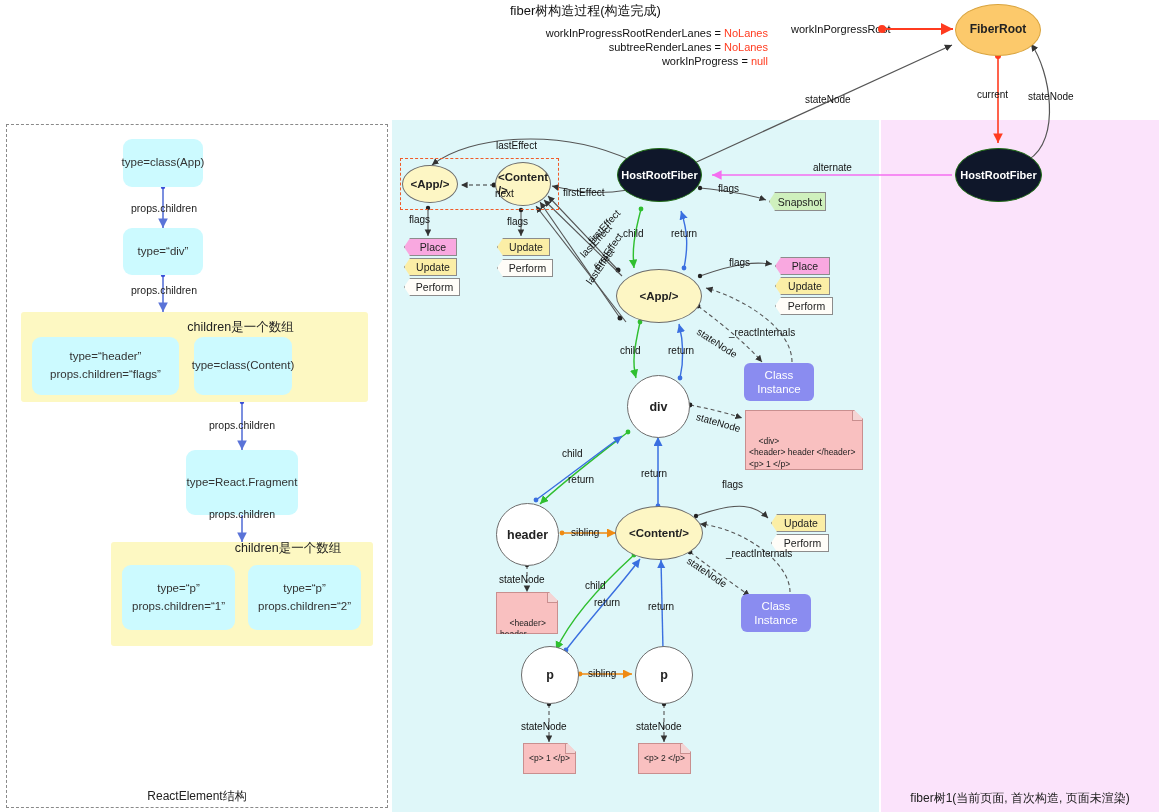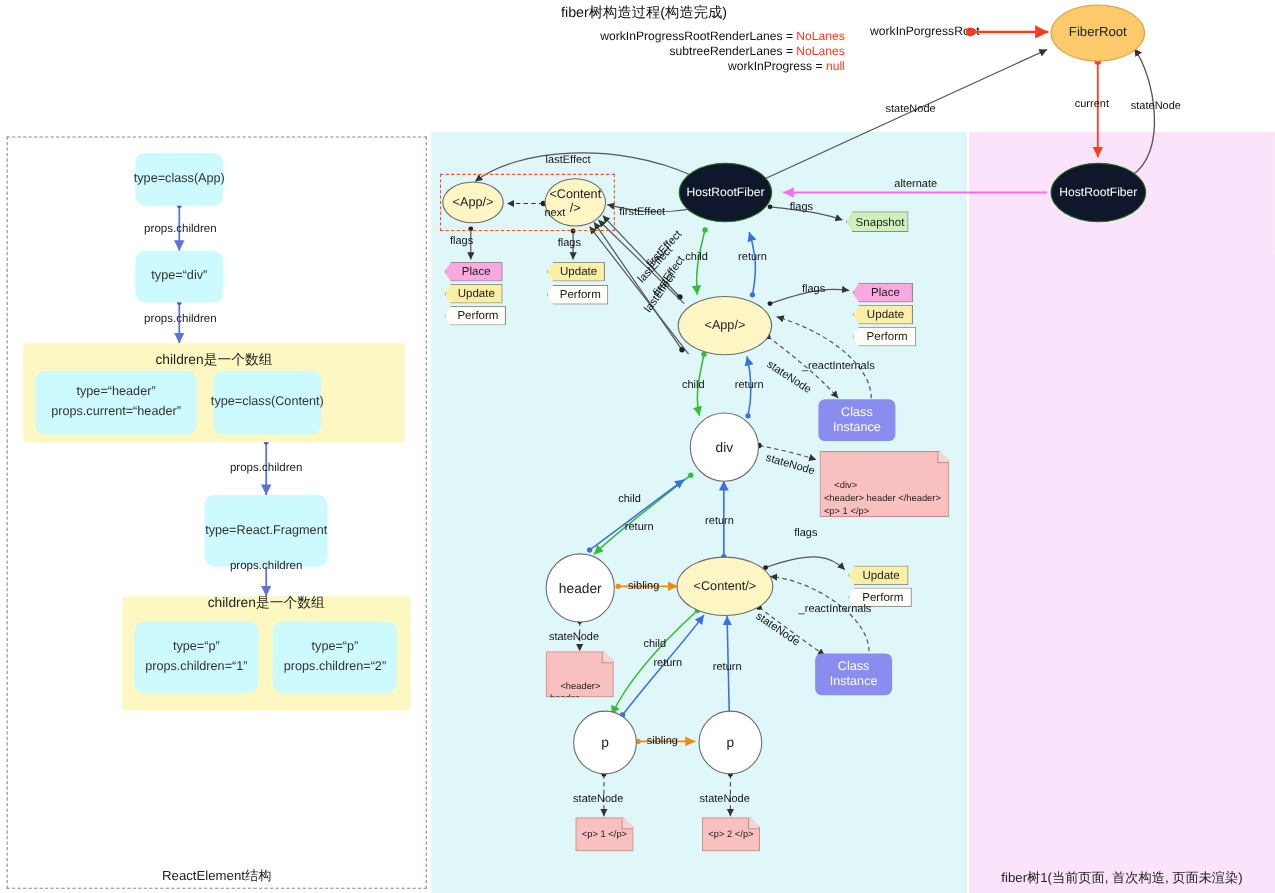--- a/index.html
+++ b/index.html
@@ -22,26 +22,26 @@
   .title{position:absolute;font-size:13px;color:#111;white-space:nowrap;}
   .kv{position:absolute;font-size:11px;color:#111;white-space:nowrap;text-align:right;}
   .kv .val{color:#ff3b1f;}
   .wipr{position:absolute;font-size:11px;color:#111;white-space:nowrap;}
 
   
   .rbox{position:absolute;box-sizing:border-box;background:#ccfaff;border-radius:9px;
         display:flex;flex-direction:column;align-items:center;justify-content:center;
         font-size:11.5px;color:#333;text-align:center;line-height:1.55;padding:2px 4px;}
   .ybox{position:absolute;box-sizing:border-box;background:#fdf8c2;border-radius:3px;}
-  .ybox-title{position:absolute;width:100%;text-align:center;font-size:12.5px;color:#222;}
+  .ybox-title{position:absolute;width:100%;text-align:center;font-size:12.5px;color:#222;margin-left:46px;}
   .elabel{position:absolute;font-size:10.5px;color:#222;white-space:nowrap;text-align:center;}
 
   
   .node{position:absolute;box-sizing:border-box;display:flex;align-items:center;justify-content:center;
-        text-align:center;line-height:1.12;}
+        text-align:left;line-height:1.12;font-weight:bold;}
   .ell-orange{background:#fcc96b;border:1px solid #d9a43f;border-radius:50%;color:#222;font-size:12px;}
   .ell-green{background:#0f172a;border:1px solid #1f6b16;border-radius:50%;color:#ffffff;font-size:11px;}
   .ell-yellow{background:#fdf6c4;border:1px solid #6d6d6d;border-radius:50%;color:#222;font-size:11.5px;}
   .circ-white{background:#ffffff;border:1px solid #6d6d6d;border-radius:50%;color:#222;font-size:12.5px;}
 
   
   .tag{position:absolute;box-sizing:border-box;font-size:10.5px;color:#222;
        display:flex;align-items:center;justify-content:center;
        border:1px solid #8c8c8c;
        clip-path:polygon(6px 0,100% 0,100% 100%,6px 100%,0 50%);
@@ -227,21 +227,21 @@
 
   <div class="rbox" style="left:123px;top:228px;width:80px;height:47px;">
     <span>type=“div”</span>
   </div>
   <div class="elabel" style="left:118px;top:284px;width:92px;">props.children</div>
 
   <div class="ybox" style="left:21px;top:312px;width:347px;height:90px;"></div>
   <div class="ybox-title" style="left:21px;top:319px;width:347px;">children是一个数组</div>
   <div class="rbox" style="left:32px;top:337px;width:147px;height:58px;">
     <span>type=“header”</span>
-    <span>props.current=“header”</span>
+    <span>props.children=“flags”</span>
   </div>
   <div class="rbox" style="left:194px;top:337px;width:98px;height:58px;">
     <span>type=class(Content)</span>
   </div>
 
   <div class="elabel" style="left:196px;top:419px;width:92px;">props.children</div>
 
   <div class="rbox" style="left:186px;top:450px;width:112px;height:65px;">
     <span>type=React.Fragment</span>
   </div>

